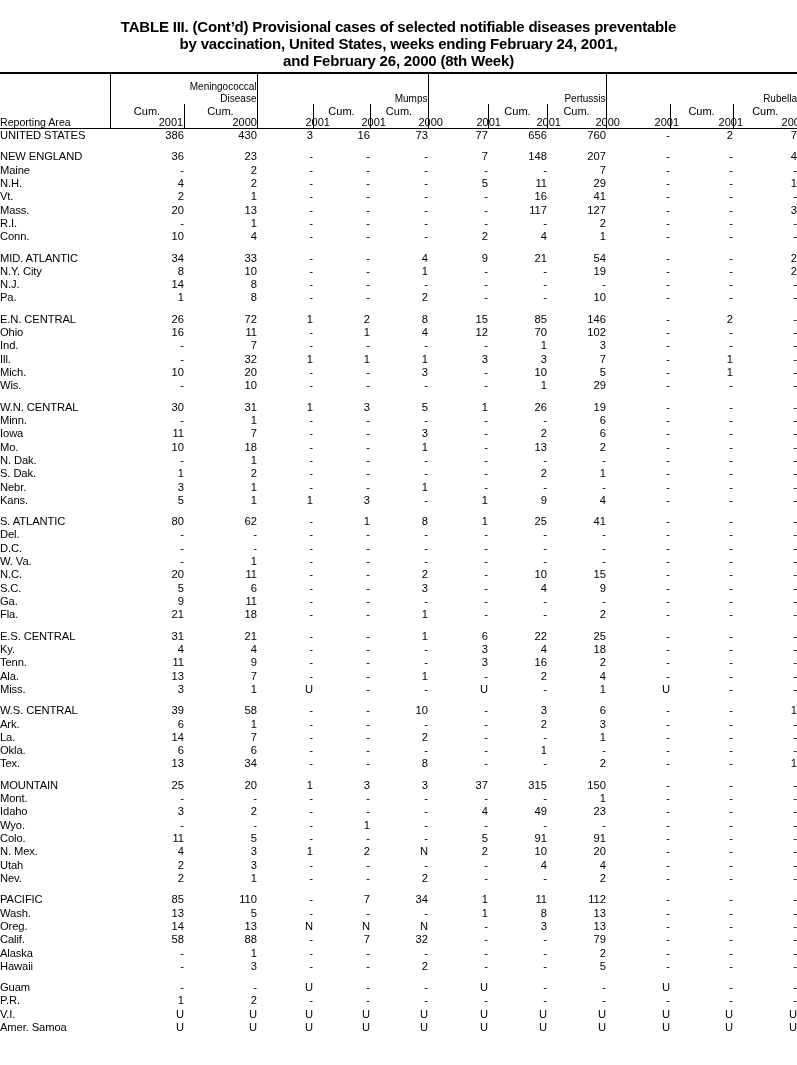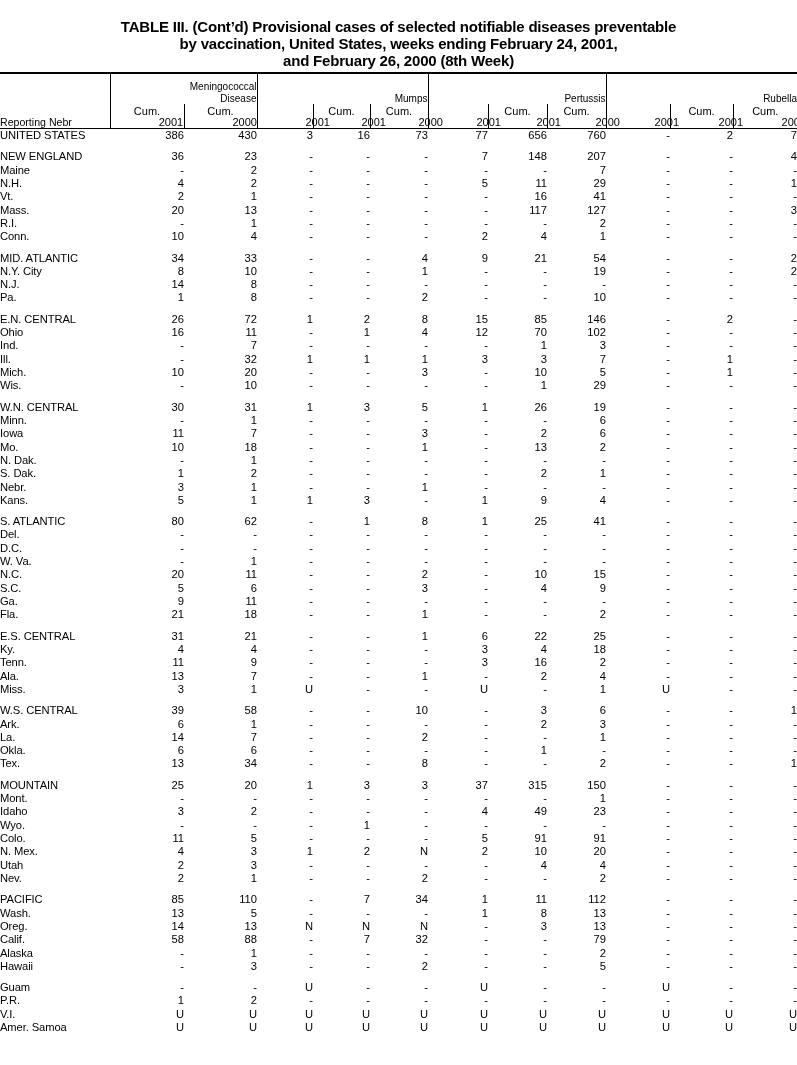--- a/index.html
+++ b/index.html
@@ -131,21 +131,21 @@
       <tr class="rule-top">
         <td class="grp"></td>
         <td class="grp vl" colspan="2">
           <span>Meningococcal</span><br><span>Disease</span>
         </td>
         <td class="grp vl" colspan="3">Mumps</td>
         <td class="grp vl" colspan="3">Pertussis</td>
         <td class="grp vl" colspan="3">Rubella</td>
       </tr>
       <tr class="rule-head-bottom">
-        <td class="rep-area">Reporting Nebr</td>
+        <td class="rep-area">Reporting Area</td>
         <td class="sub vl">
             <span class="l1">Cum.</span>
             <span class="l2">2001</span>
           </td>
         <td class="sub vl">
             <span class="l1">Cum.</span>
             <span class="l2">2000</span>
           </td>
         <td class="sub vl">
             <span class="l1"></span>

